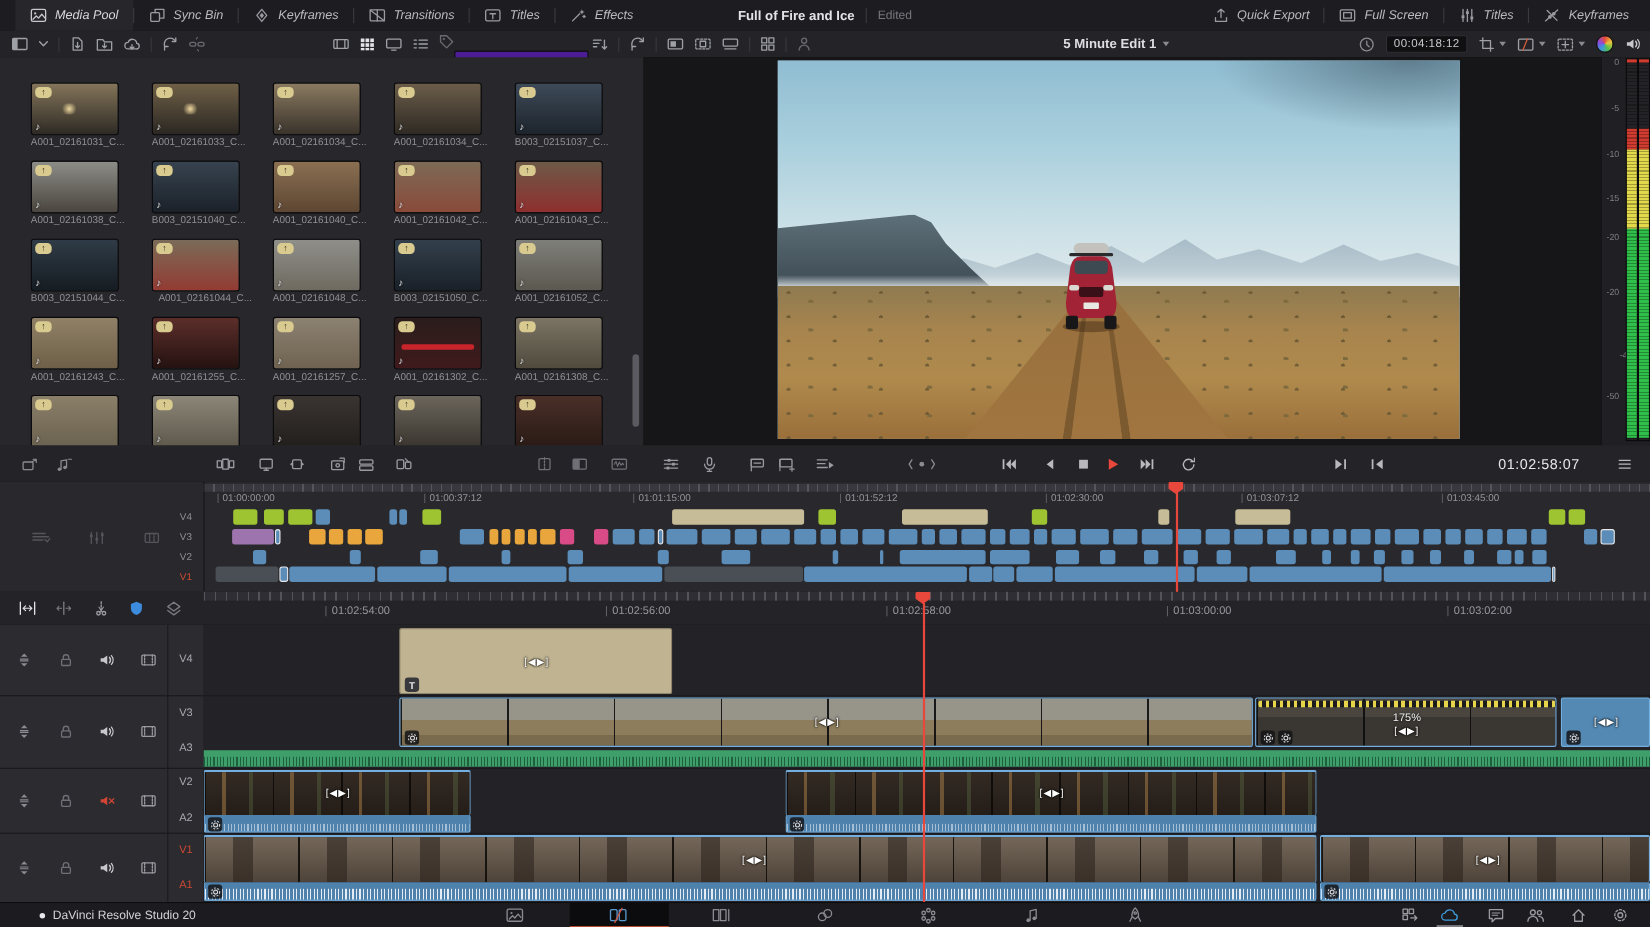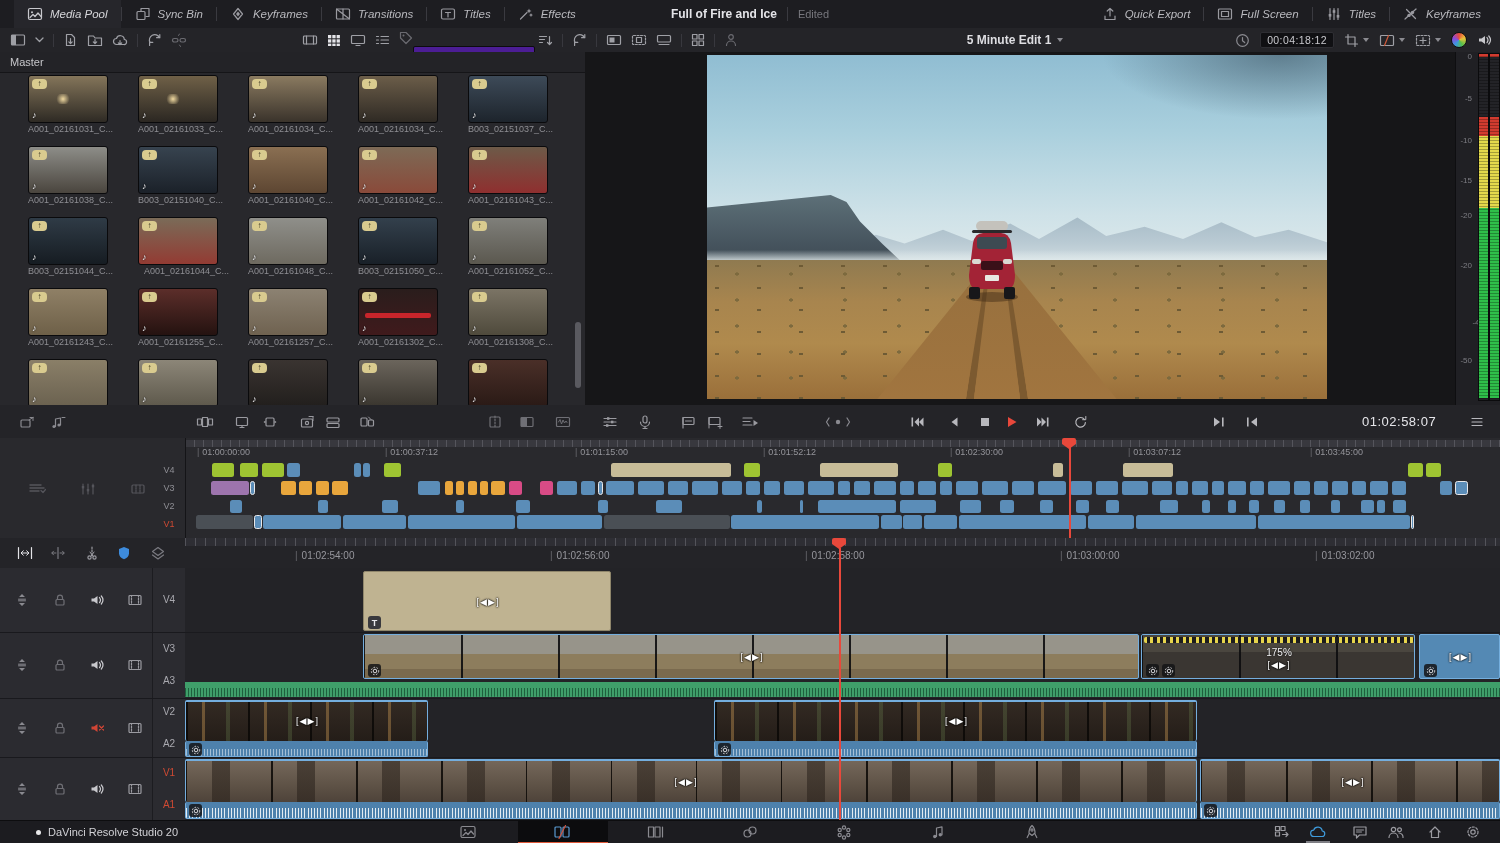--- a/index.html
+++ b/index.html
@@ -393,23 +393,20 @@
         <span class="ic" style="color: rgb(200, 200, 204);">
           <svg width="15" height="14" viewBox="0 0 15 14" fill="none" stroke="currentColor" stroke-width="1.2" stroke-linecap="round" stroke-linejoin="round">
             <path d="M2 5.5v3h2.5L8 11V3L4.5 5.5z" fill="currentColor" stroke="none"></path>
             <path d="M10 4.5a4 4 0 010 5M11.8 3a6.2 6.2 0 010 8"></path>
           </svg>
         </span>
       </div>
   </div>
 
   <div id="media-panel" class="abs">
-    <div id="bin-header">
-      <span id="bin-label">Master</span>
-    </div>
     <div id="media-grid">
         <div class="thumb" style="position: absolute; left: 28px; top: 23px; width: 78px; height: 46px; background: linear-gradient(rgb(132, 117, 90) 0%, rgb(46, 42, 36) 100%);">
           <div style="position: absolute; left: 26px; top: 18px; width: 16px; height: 10px; background: radial-gradient(circle, rgb(240, 217, 160) 0%, rgba(240, 217, 160, 0) 70%);"></div>
           <div class="cloudb">↑</div>
           <div class="noteb">♪</div>
         </div>
         <div class="clipname" style="position: absolute; left: 28px; top: 72px; width: 104px; height: 12px;">A001_02161031_C...</div>
         <div class="thumb" style="position: absolute; left: 138px; top: 23px; width: 78px; height: 46px; background: linear-gradient(rgb(111, 96, 71) 0%, rgb(43, 39, 34) 100%);">
           <div style="position: absolute; left: 26px; top: 18px; width: 16px; height: 10px; background: radial-gradient(circle, rgb(240, 217, 160) 0%, rgba(240, 217, 160, 0) 70%);"></div>
           <div class="cloudb">↑</div>

